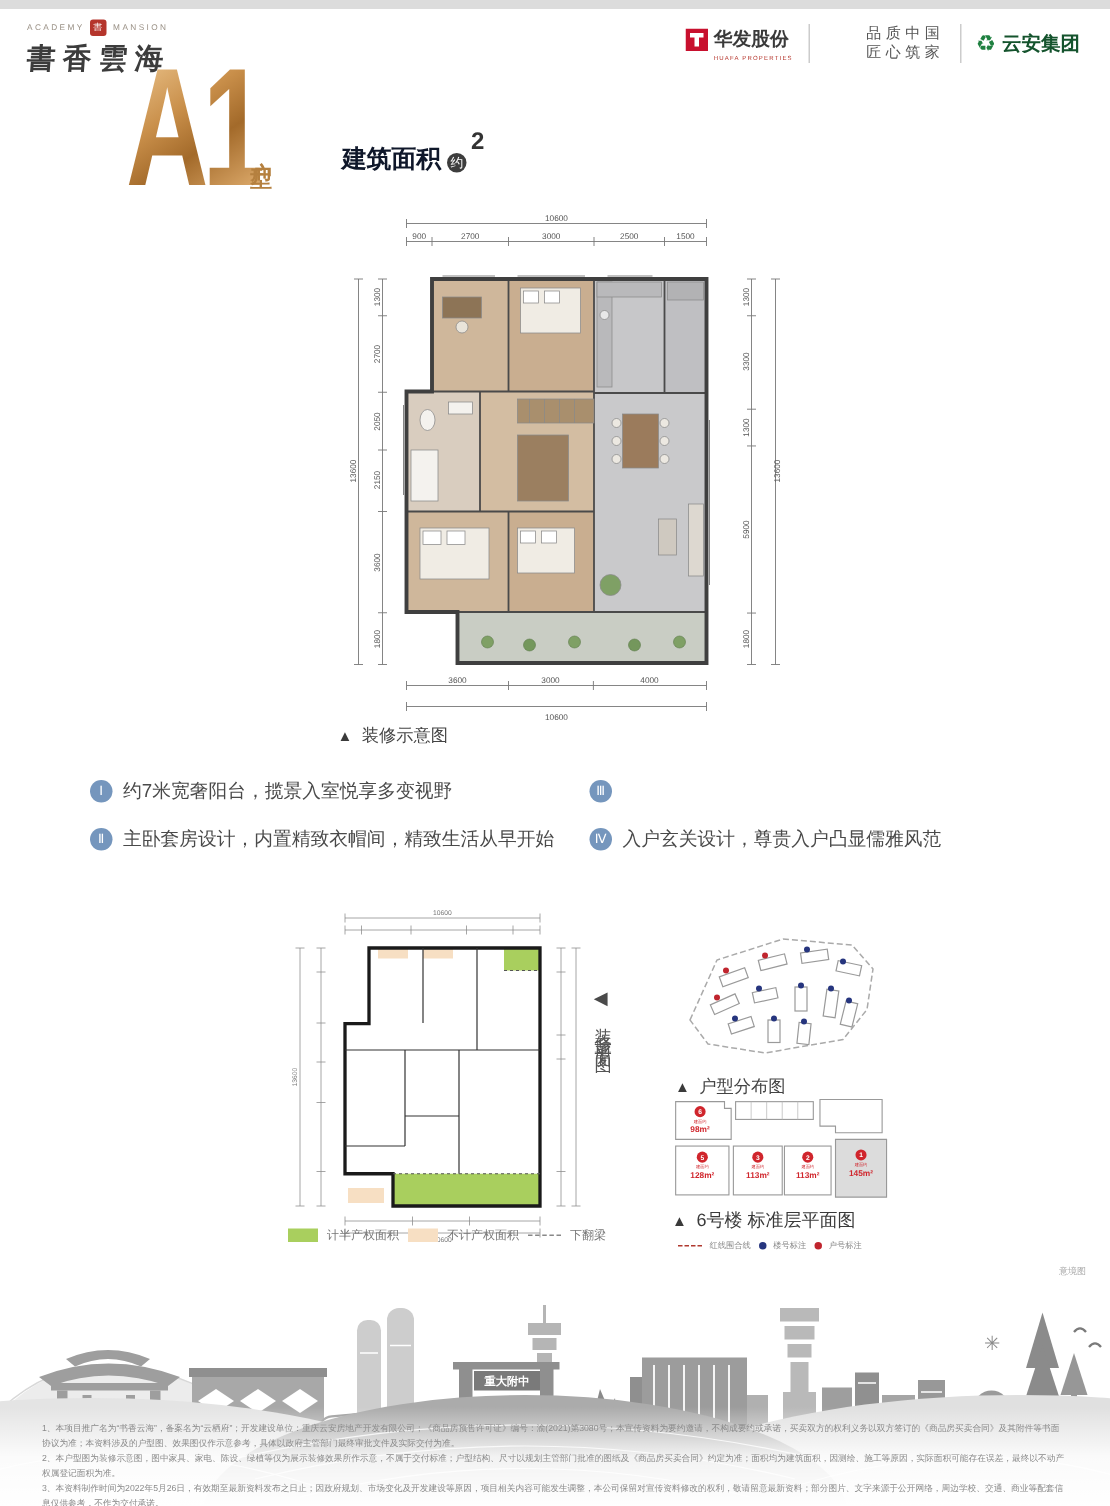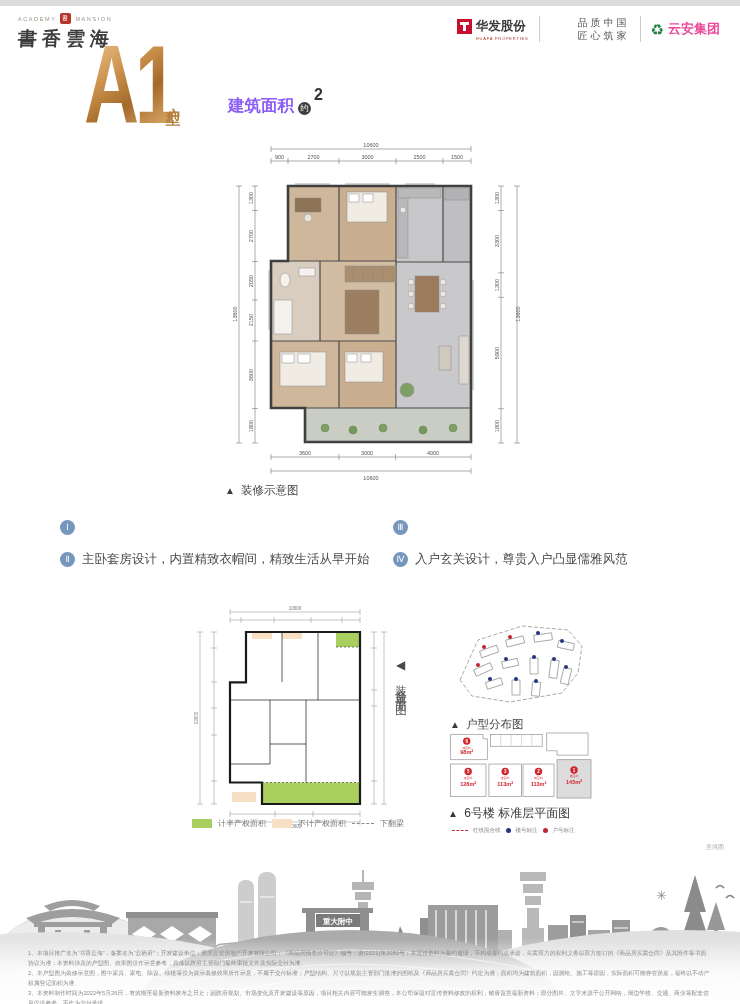--- a/index.html
+++ b/index.html
@@ -17,30 +17,30 @@
         letter-spacing:5px;color:#3c3c3c;transform:skewX(-4deg);}
   .logo-r{right:20px;top:16px;display:flex;align-items:center;gap:10px;}
   .hf{display:flex;flex-direction:column;align-items:flex-start;}
   .hf-row{display:flex;align-items:center;gap:4px;justify-content:flex-end;}
   .hf-name{font-size:12.5px;font-weight:bold;color:#3a3a3a;}
   .hf-sub{font-size:4px;color:#b5352c;letter-spacing:.8px;margin-top:1px;margin-left:19px;}
   .vdiv{width:1px;height:26px;background:#ccc;}
   .slogan{font-size:10px;color:#555;letter-spacing:3px;line-height:13px;margin-left:28px;}
   .ya{display:flex;align-items:center;gap:4px;}
   .ya-icon{color:#1f8040;font-size:15px;line-height:15px;}
-  .ya-name{font-size:13px;font-weight:bold;color:#ec4899;}
+  .ya-name{font-size:13px;font-weight:bold;color:#14532d;}
   
   .a1{left:84px;top:40px;font-size:112px;font-weight:800;line-height:.8;letter-spacing:-6px;
       transform:scaleX(.68);transform-origin:left top;
       background:linear-gradient(155deg,#e8bf86 5%,#c98f4a 38%,#a36a2a 62%,#dba869 95%);
       -webkit-background-clip:text;background-clip:text;color:transparent;}
   .a1-suffix{left:163px;top:96px;writing-mode:vertical-rl;font-size:14.5px;font-weight:bold;
       color:#b5803f;letter-spacing:3px;}
   .arearow{left:228px;top:82px;display:flex;align-items:flex-end;height:40px;}
-  .area-label{font-size:16.5px;font-weight:600;color:#8b5cf6;margin-bottom:5px;}
+  .area-label{font-size:16.5px;font-weight:600;color:#0f172a;margin-bottom:5px;}
   .approx{width:13px;height:13px;border-radius:50%;background:#3d3d3d;color:#fff;font-size:8.5px;
       line-height:13px;text-align:center;margin:0 3px 7px 4px;}
   .area-val{font-size:42px;font-weight:800;color:#333;letter-spacing:-1px;line-height:.85;}
   .area-sup{font-size:16px;font-weight:800;color:#333;margin-bottom:18px;}
   .rooms{font-size:25px;font-weight:800;color:#333;letter-spacing:1px;margin:0 0 3px 16px;}
   
   .cap{font-size:11.5px;color:#444;text-align:left;}
   .cap .tri{font-size:10px;color:#3a3a3a;margin-right:3px;}
   .vcap{left:393px;top:658px;display:flex;flex-direction:column;align-items:center;gap:4px;}
   .vcap .tri{font-size:12px;color:#4a4a4a;}
@@ -254,20 +254,21 @@
     <circle cx="228" cy="288" r="4" fill="#7fa065"></circle>
   </g>
 </svg>
 <div class="abs cap" style="left:225px;top:483px;width:306px">
   <span class="tri">▲</span>
   <span>装修示意图</span>
 </div>
 
 <div class="abs feat" style="left:60px;top:519px">
   <span class="num">Ⅰ</span>
+  <span class="txt">约7米宽奢阳台，揽景入室悦享多变视野</span>
 </div>
 <div class="abs feat" style="left:60px;top:551px">
   <span class="num">Ⅱ</span>
   <span class="txt">主卧套房设计，内置精致衣帽间，精致生活从早开始</span>
 </div>
 <div class="abs feat" style="left:393px;top:519px">
   <span class="num">Ⅲ</span>
 </div>
 <div class="abs feat" style="left:393px;top:551px">
   <span class="num">Ⅳ</span>

